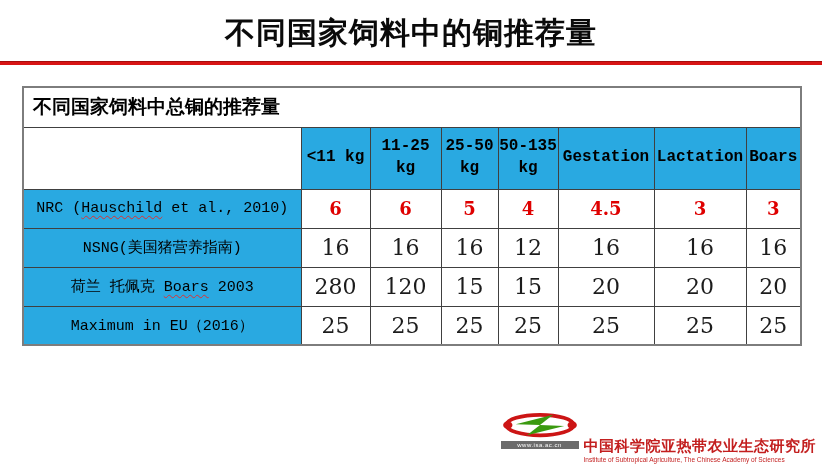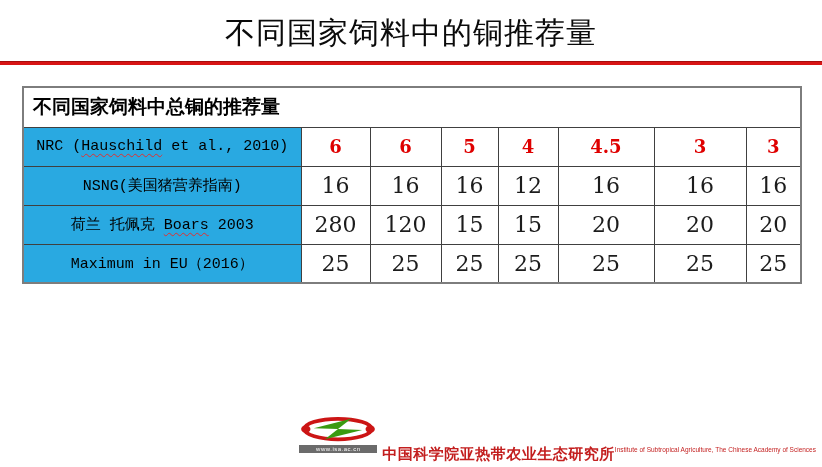--- a/index.html
+++ b/index.html
@@ -8,21 +8,21 @@
     --value-red:#DF0000;
   }
   *{box-sizing:border-box;}
   html,body{margin:0;padding:0;}
   body{
     width:822px;height:467px;position:relative;overflow:hidden;
     background:#ffffff;font-family:"Liberation Sans",sans-serif;
   }
   .page-title{
     margin:0;padding-top:13px;text-align:center;
-    font-family:"DejaVu Sans",sans-serif;font-weight:normal;
+    font-family:"DejaVu Sans",sans-serif;font-weight:bold;
     font-size:30px;line-height:1.3;color:#0a0a0a;letter-spacing:1px;
   }
   .title-divider{
     height:4px;background:var(--accent-red);margin-top:9px;width:100%;
     border-top:1px solid #a80d0d;
   }
   .table-wrap{margin:21px 0 0 22px;}
   table.rec-table{
     border-collapse:collapse;table-layout:fixed;width:778px;
     border:2px solid #7d7d7d;background:#fff;
@@ -60,21 +60,21 @@
   }
   .logo{
     position:absolute;right:6px;bottom:4px;
     display:flex;align-items:center;gap:5px;
   }
   .logo-left{display:flex;flex-direction:column;align-items:center;gap:1px;}
   .logo-url{
     font-size:6px;line-height:8px;color:#ffffff;background:#6b6b6b;
     width:78px;text-align:center;letter-spacing:0.5px;
   }
-  .logo-text{display:flex;flex-direction:row;line-height:1.15;margin-top:40px;}
+  .logo-text{display:flex;flex-direction:column;line-height:1.15;margin-top:40px;}
   .logo-cn{
     color:#c31f1f;font-weight:bold;font-size:15px;white-space:nowrap;
     font-family:"DejaVu Serif",serif;letter-spacing:0.5px;
   }
   .logo-en{color:#c31f1f;font-size:6.5px;white-space:nowrap;}
 </style>
 </head>
 <body>
 
 <h1 class="page-title">不同国家饲料中的铜推荐量</h1>
@@ -89,20 +89,30 @@
       <col style="width:57px">
         <col style="width:60px">
         <col style="width:96px">
       <col style="width:92px">
         <col style="width:55px">
     </colgroup>
     <thead>
       <tr>
         <td class="caption-cell" colspan="8">不同国家饲料中总铜的推荐量</td>
       </tr>
+      <tr id="header-row">
+          <th class="corner"></th>
+          <th class="colhead">&lt;11 kg</th>
+          <th class="colhead">11-25 kg</th>
+          <th class="colhead">25-50 kg</th>
+          <th class="colhead">50-135 kg</th>
+          <th class="colhead">Gestation</th>
+          <th class="colhead">Lactation</th>
+          <th class="colhead">Boars</th>
+        </tr>
     </thead>
     <tbody id="table-body">
         <tr class="highlight">
           <th class="rowhead">NRC (<span class="misspelled">Hauschild</span> et al., 2010)</th>
           <td class="val">6</td>
           <td class="val">6</td>
           <td class="val">5</td>
           <td class="val">4</td>
           <td class="val">4.5</td>
           <td class="val">3</td>

